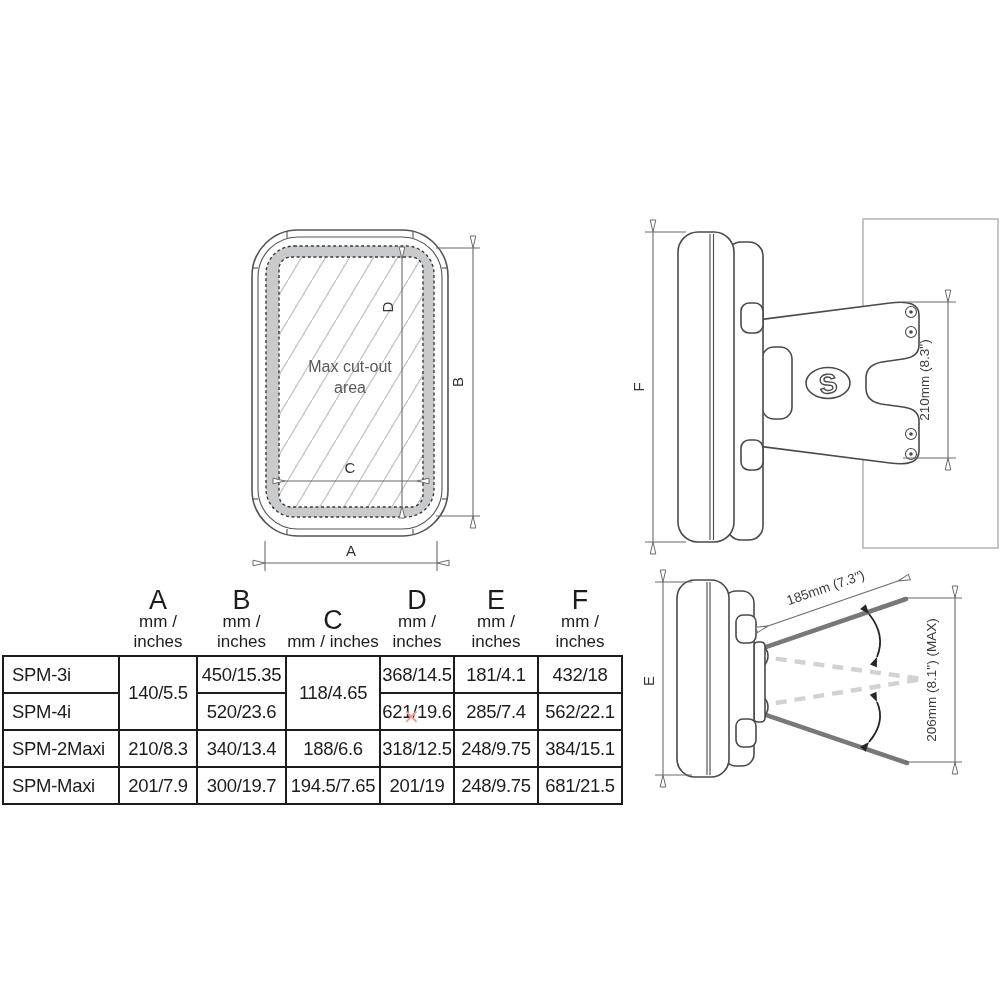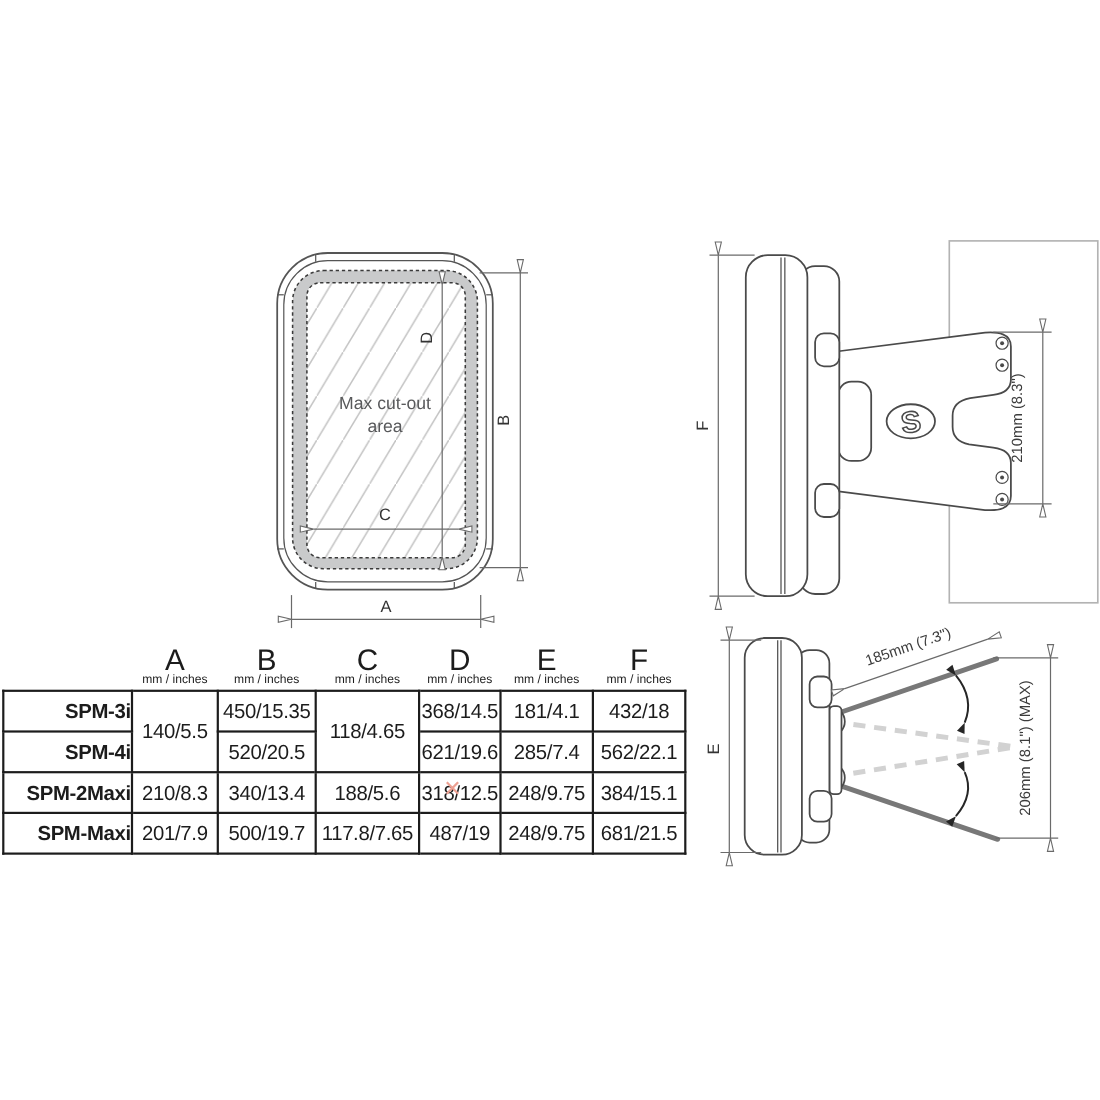--- a/index.html
+++ b/index.html
@@ -26,23 +26,23 @@
   .cutout-txt{fill:#58595b;font-size:16px;text-anchor:middle;}
   .logo-s{fill:#fff;stroke:#4a4a4a;stroke-width:1.4;font-size:27px;
           font-weight:bold;text-anchor:middle;}
 
   
   .spec-table{position:absolute;left:2px;top:588px;border-collapse:collapse;
               table-layout:fixed;color:#1c1c1c;}
   .spec-table th{border:none;vertical-align:bottom;padding:0 0 3px 0;font-weight:normal;}
   .spec-table td{border:2px solid #1c1c1c;text-align:center;font-size:18.5px;
                  white-space:nowrap;padding:0;height:35px;letter-spacing:-0.3px;}
-  .spec-table td.rowname{text-align:right;padding-left:20px;font-weight:bold;}
+  .spec-table td.rowname{text-align:left;padding-left:8px;font-weight:normal;}
   .col-letter{font-size:27px;line-height:24px;color:#1c1c1c;}
-  .col-unit{font-size:11px;color:#1c1c1c;}
+  .col-unit{font-size:17px;color:#1c1c1c;}
   .artifact-x{position:absolute;left:403px;top:705px;font-size:20px;color:#eda092;}
 </style>
 </head>
 <body>
 
 <div class="canvas">
 
 <svg class="diagram-svg" width="1000" height="1000" viewBox="0 0 1000 1000">
   <defs>
     <pattern id="hatch" width="24" height="40" patternUnits="userSpaceOnUse">
@@ -236,40 +236,40 @@
       <td class="rowname">SPM-3i</td>
       <td rowspan="2">140/5.5</td>
       <td>450/15.35</td>
       <td rowspan="2">118/4.65</td>
       <td>368/14.5</td>
       <td>181/4.1</td>
       <td>432/18</td>
     </tr>
     <tr>
       <td class="rowname">SPM-4i</td>
-      <td>520/20.5</td>
+      <td>520/23.6</td>
       <td>621/19.6</td>
       <td>285/7.4</td>
       <td>562/22.1</td>
     </tr>
     <tr>
       <td class="rowname">SPM-2Maxi</td>
       <td>210/8.3</td>
       <td>340/13.4</td>
-      <td>188/5.6</td>
+      <td>188/6.6</td>
       <td>318/12.5</td>
       <td>248/9.75</td>
       <td>384/15.1</td>
     </tr>
     <tr>
       <td class="rowname">SPM-Maxi</td>
       <td>201/7.9</td>
-      <td>500/19.7</td>
-      <td>117.8/7.65</td>
-      <td>487/19</td>
+      <td>300/19.7</td>
+      <td>194.5/7.65</td>
+      <td>201/19</td>
       <td>248/9.75</td>
       <td>681/21.5</td>
     </tr>
   </tbody>
 </table>
 
 <span class="artifact-x">✕</span>
 
 </div>
 

